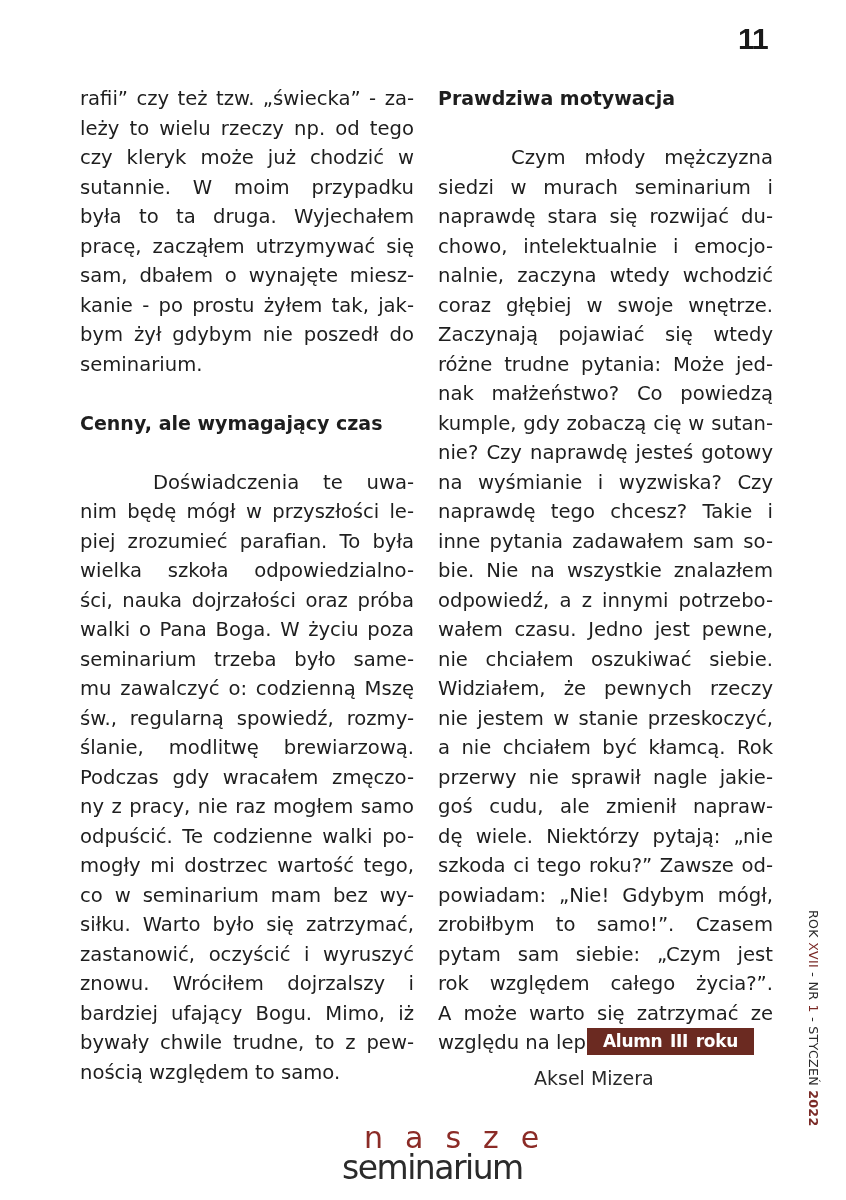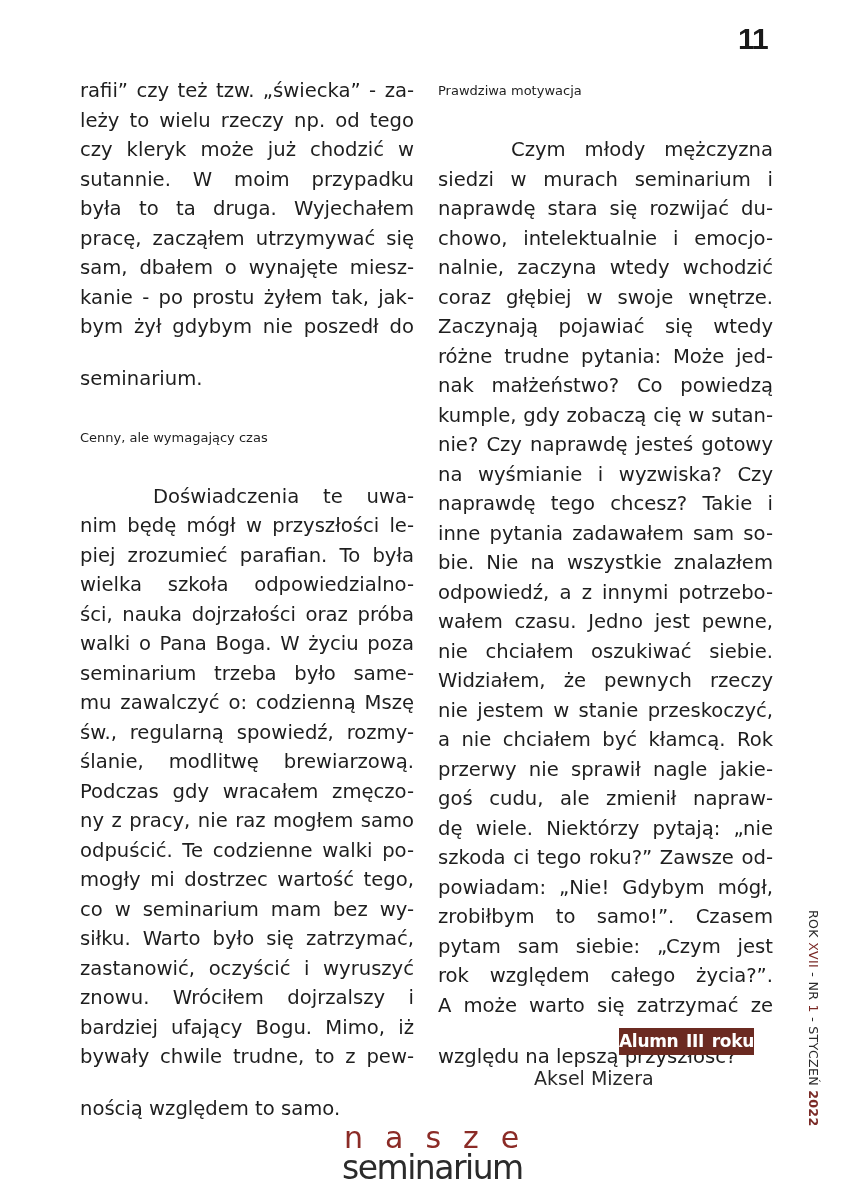--- a/index.html
+++ b/index.html
@@ -20,47 +20,46 @@
       top: 22px;
       left: 738px;
       font-family: "Liberation Sans", sans-serif;
       font-weight: bold;
       font-size: 30px;
       color: #1a1a1a;
       letter-spacing: -1px;
     }
     .column {
       position: absolute;
-      top: 76px;
+      top: 84px;
       font-size: 19.6px;
       line-height: 29.5px;
       color: #1e1e1e;
     }
     .col-left { left: 80px; width: 334px; }
     .col-right { left: 438px; width: 335px; }
     .line {
       display: block;
       white-space: nowrap;
       text-align: justify;
       text-align-last: justify;
       height: 29.5px;
       overflow: visible;
     }
     .line.last {
       text-align: center;
       text-align-last: left;
-      margin-top: 22px;
     }
     .line.indent {
       padding-left: 73px;
     }
     .heading {
       display: block;
-      font-weight: normal;
-      font-size: 13px;
+      font-weight: bold;
+      font-size: 19px;
       height: 29.5px;
       white-space: nowrap;
     }
     .gap {
       display: block;
       height: 29.5px;
     }
     .signature {
       position: absolute;
       left: 438px;
@@ -69,21 +68,21 @@
     }
     .badge {
       display: block;
       margin-left: auto;
       width: max-content;
       background: #6b2a21;
       color: #ffffff;
       font-weight: bold;
       font-size: 17px;
       line-height: 27px;
-      padding: 0 0;
+      padding: 0 16px;
       letter-spacing: -0.3px;
       word-spacing: 2px;
     }
     .author {
       display: block;
       margin-top: 12px;
       margin-left: 96px;
       font-size: 19px;
       color: #2a2a2a;
     }
@@ -106,20 +105,21 @@
       width: 180px;
     }
     .logo-top {
       display: block;
       font-family: "DejaVu Sans", sans-serif;
       font-size: 30px;
       line-height: 28px;
       color: #8b2b26;
       letter-spacing: 22px;
       padding-left: 2px;
+      margin-left: 20px;
     }
     .logo-bottom {
       display: block;
       font-family: "DejaVu Sans", sans-serif;
       font-size: 33px;
       line-height: 32px;
       color: #2b2b2b;
       letter-spacing: -1.5px;
     }
   </style>

